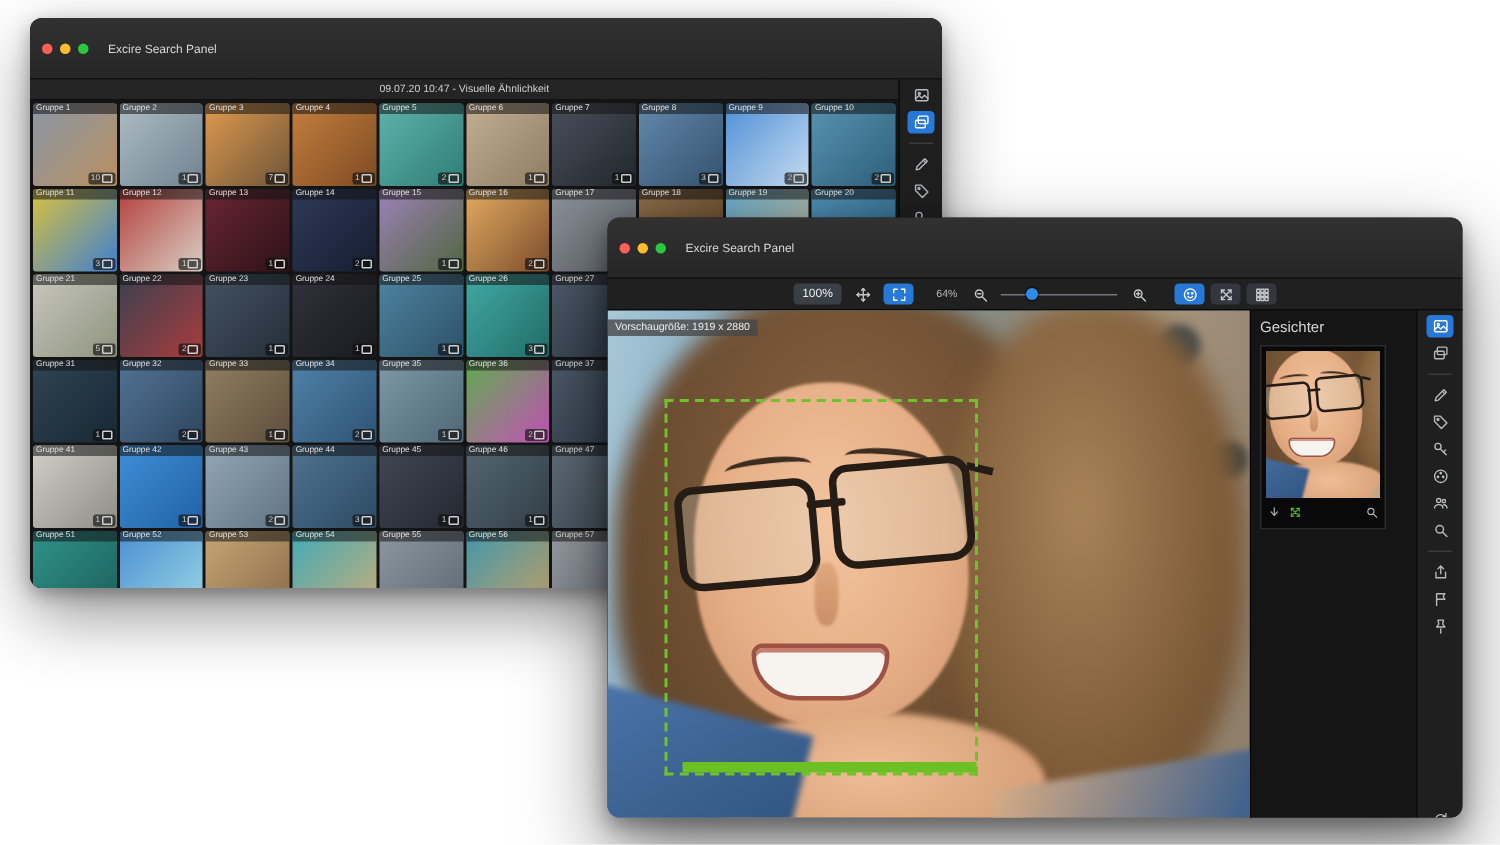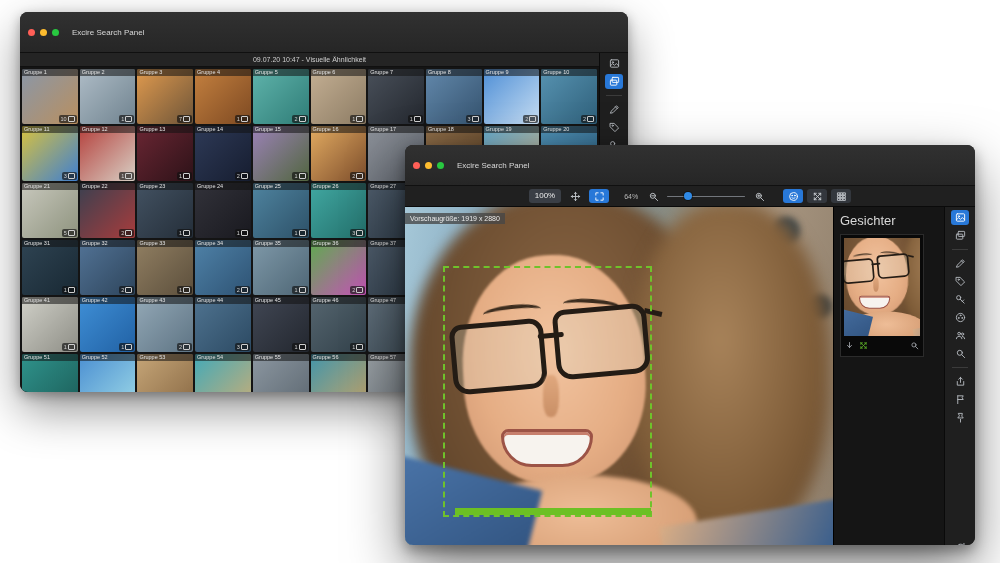--- a/index.html
+++ b/index.html
@@ -99,21 +99,21 @@
         background:linear-gradient(135deg,#4a74a8,#2c4d78);filter:blur(2px)}
   .denim-r{position:absolute;right:-20px;bottom:-35px;width:200px;height:95px;transform:rotate(-9deg);
         background:linear-gradient(120deg,#d9ad85,#3f618c 75%);filter:blur(2px)}
   .preview-label{position:absolute;left:0;top:6px;background:rgba(70,70,70,.78);color:#ececec;
         font-size:7px;padding:2px 5px;z-index:5}
   .face-box{position:absolute;left:38px;top:59px;width:205px;height:247px;border:2px dashed #6fc22b;z-index:4}
   .face-baseline{position:absolute;left:50px;top:301px;width:196px;height:7px;background:#6cc024;z-index:4}
 
   
   .faces-panel{width:98px;background:#151515;border-left:1px solid #000;padding:5px 6px;flex:0 0 auto}
-  .fp-title{color:#d8d8d8;font-size:13px;margin:1px 0 6px}
+  .fp-title{color:#d8d8d8;font-size:10px;margin:1px 0 6px}
   .face-card{background:#090909;border:1px solid #2b2b2b;padding:3px;width:84px;box-sizing:border-box}
   .face-thumb{width:76px;height:98px;overflow:hidden;position:relative;background:#3a4a52}
   .face-thumb .scene{transform:scale(0.34) translate(-52px,-52px);transform-origin:0 0}
   .fc-toolbar{height:15px;display:flex;align-items:center;gap:5px;padding:2px 1px 0}
   .fc-toolbar .spacer{flex:1}
   svg{display:block}
 </style>
 </head>
 <body>
 

